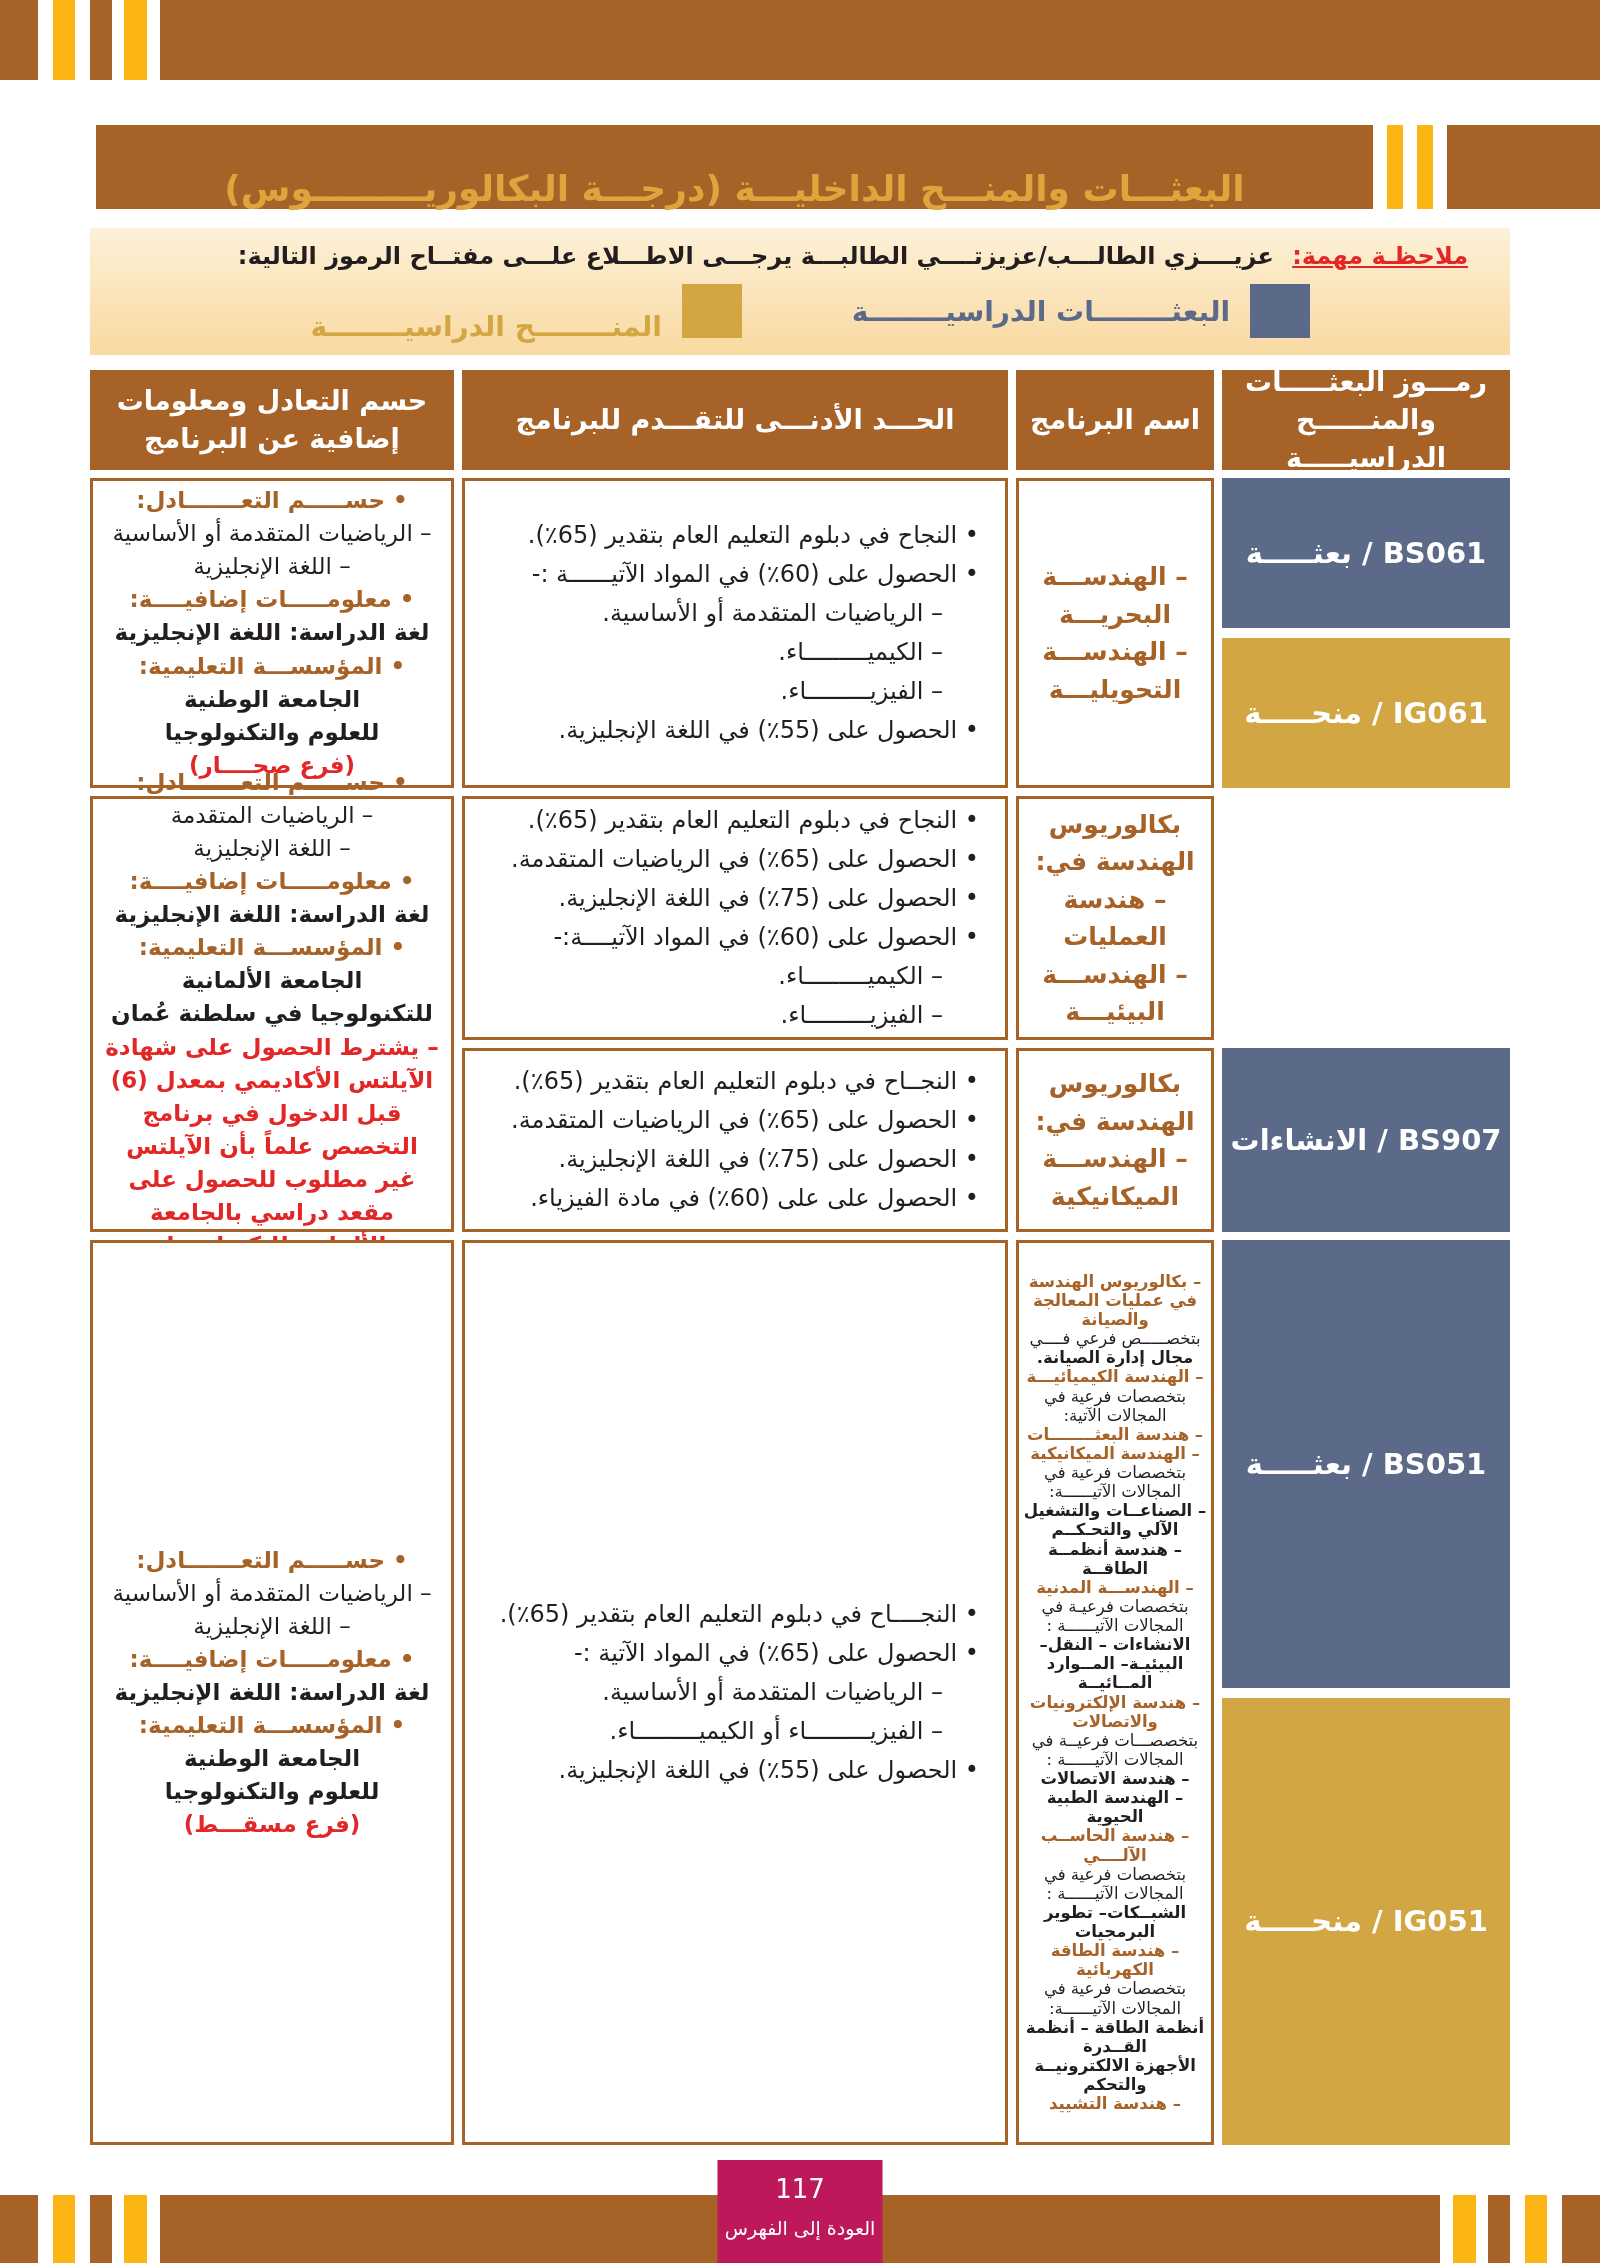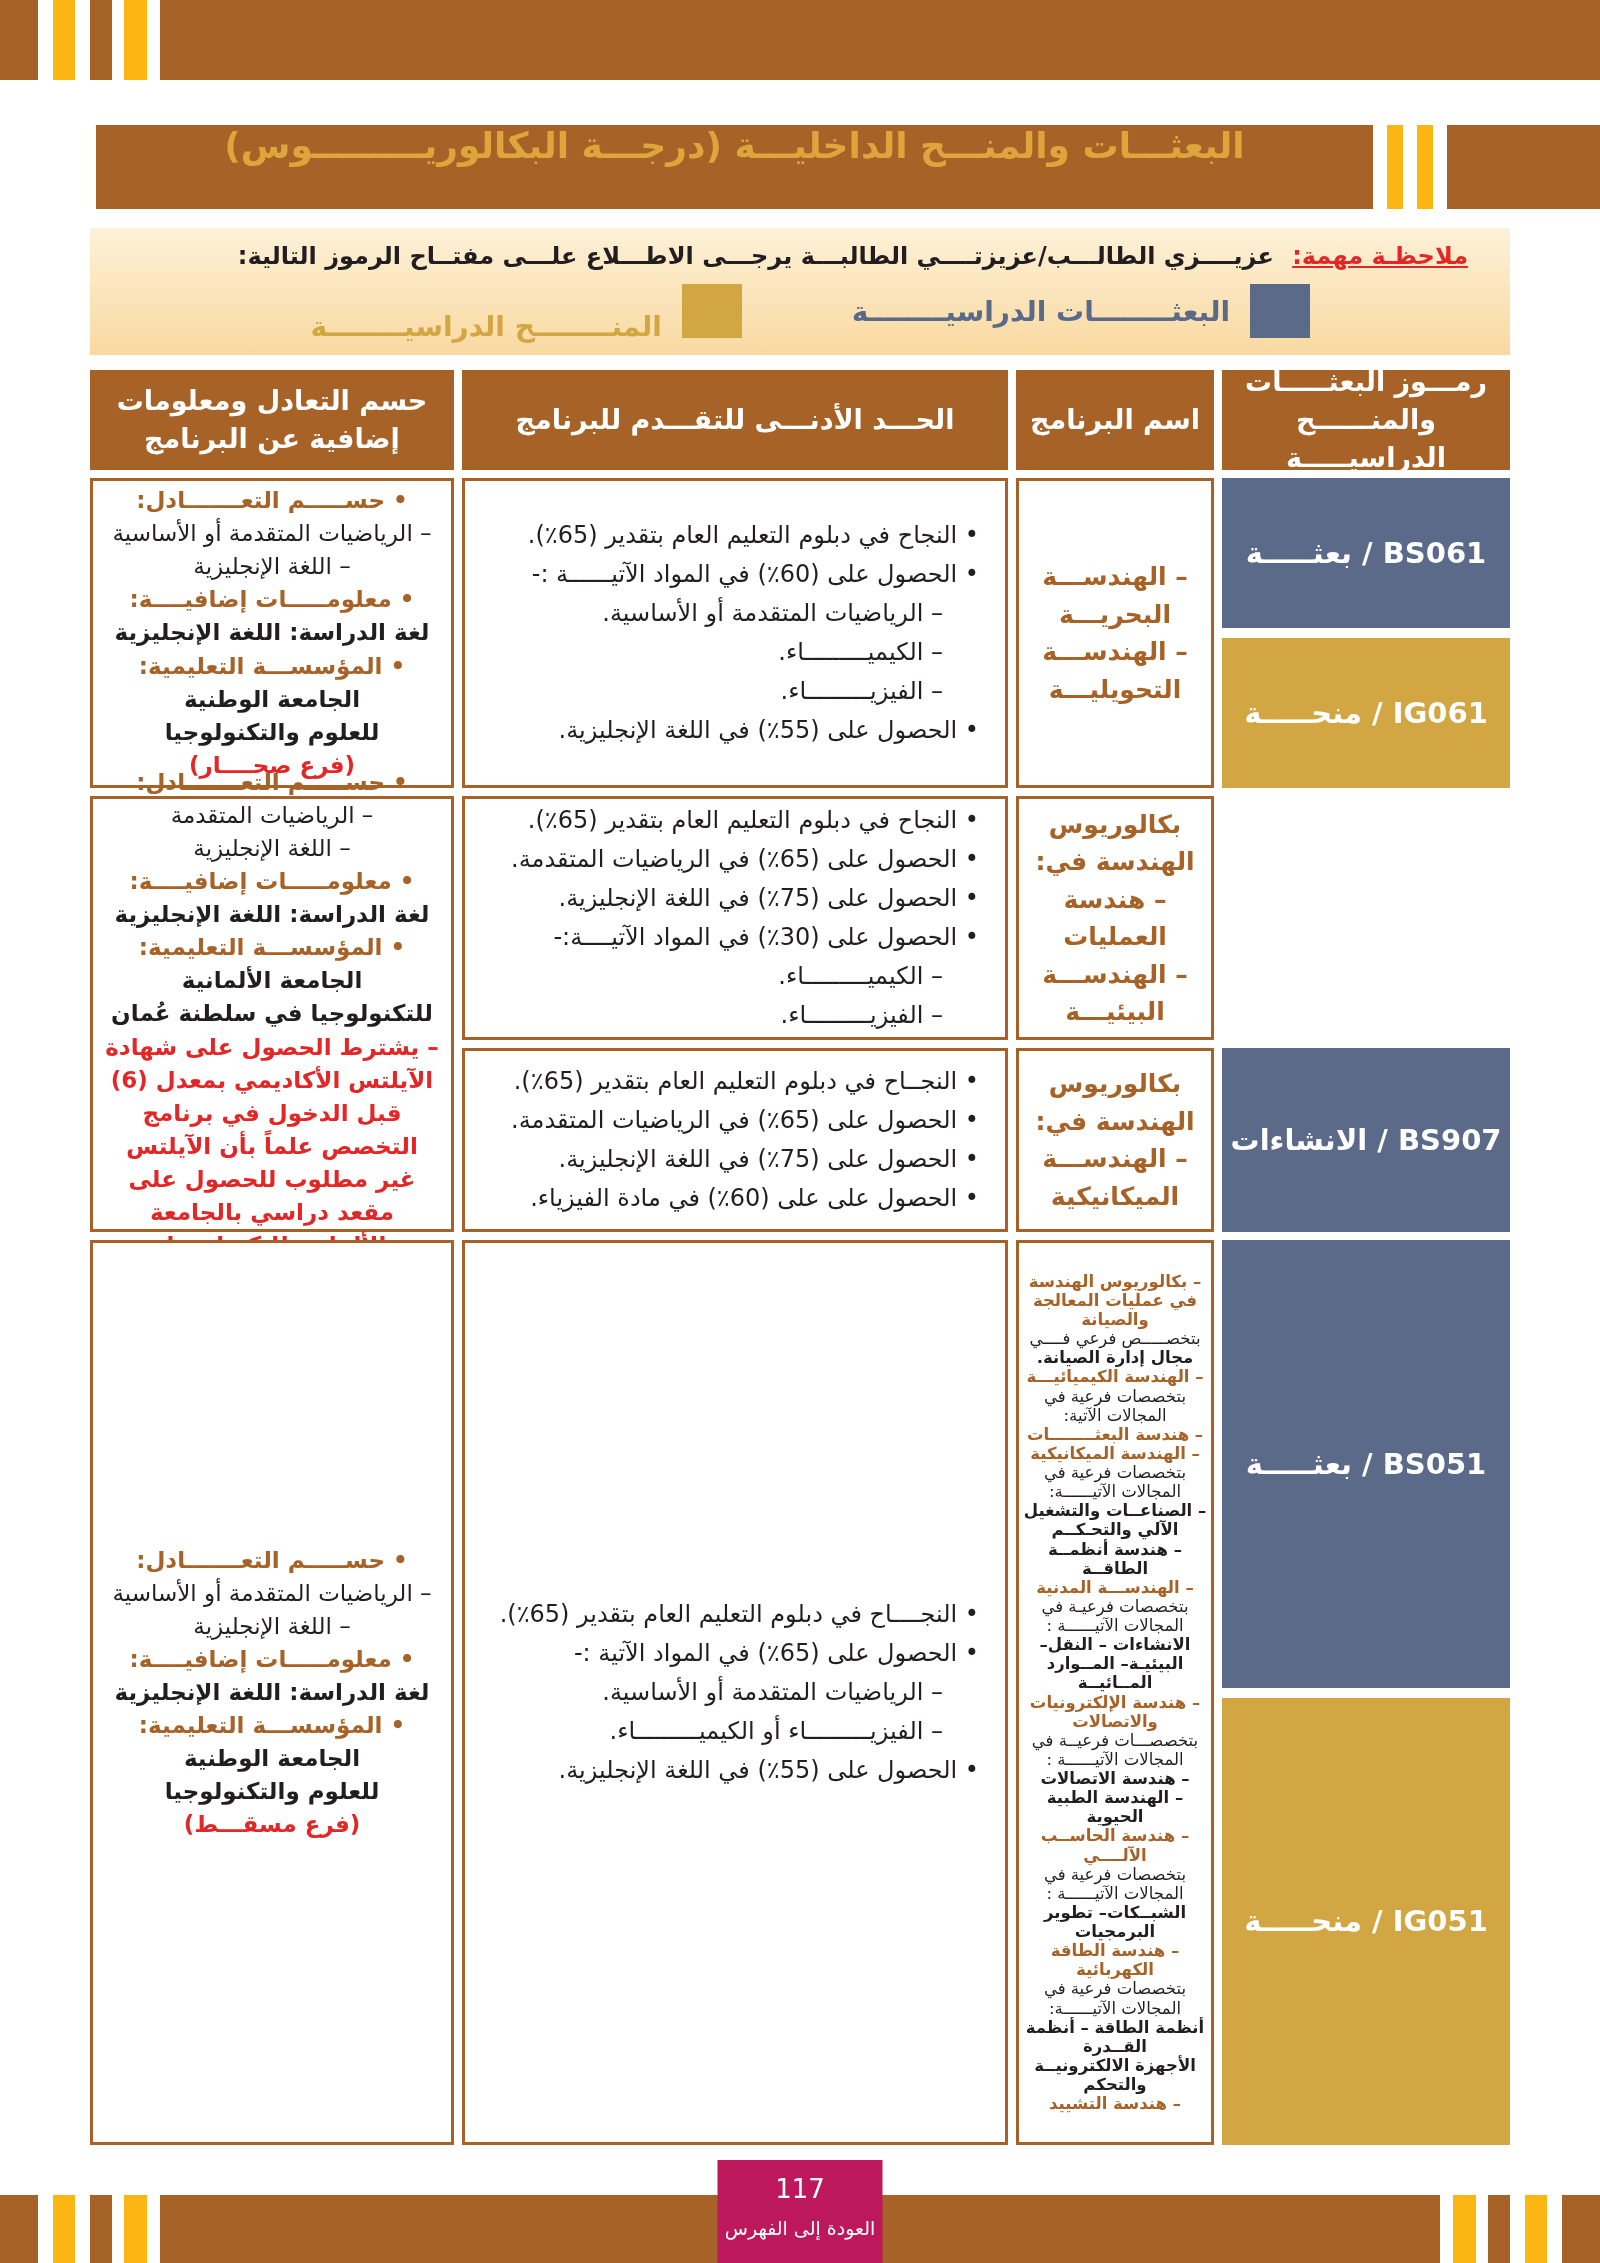--- a/index.html
+++ b/index.html
@@ -12,21 +12,21 @@
   .band-top{top:0;height:80px;}
   .band-bottom{top:2195px;height:68px;}
   .st{height:100%;}
   .st-brown{background:#A76227;}
   .st-gold{background:#FCB614;}
   .st-white{background:transparent;}
   .w38{width:38px}.w15{width:15px}.w22{width:22px}.w12{width:12px}.w23{width:23px}.w13{width:13px}
   .st-fill{flex:1;}
   
   .title-row{position:absolute;top:125px;left:96px;right:0;height:84px;display:flex;direction:ltr;}
-  .title-bar{flex:1;background:#A76227;display:flex;align-items:flex-start;justify-content:center;}
+  .title-bar{flex:1;background:#A76227;display:flex;align-items:flex-end;justify-content:center;}
   .title-text{color:#DFA43C;font-size:36px;font-weight:bold;letter-spacing:.5px;direction:rtl;}
   .tgap14{width:14px}.tgold16{width:16px;background:#FCB614}.tend{width:153px;background:#A76227}
   
   .notice{position:absolute;top:228px;left:90px;width:1420px;height:127px;
     background:linear-gradient(180deg,#FDF1D8 0%,#F9D9A1 100%);padding-top:10px;box-sizing:border-box;}
   .notice-line1{padding:2px 42px 0 0;font-size:24px;font-weight:bold;color:#221E1F;line-height:1.4;}
   .note-label{color:#E32726;text-decoration:underline;margin-left:10px;}
   .legend{display:flex;align-items:center;direction:rtl;padding-right:200px;margin-top:6px;}
   .sq{width:60px;height:54px;display:inline-block;flex:none;}
   .sq-blue{background:#5C6A89;}
@@ -144,21 +144,21 @@
 
     <div class="cell prog col-prog row-2">
         <div class="ln c-brown">بكالوريوس الهندسة في:</div>
         <div class="ln c-brown">– هندسة العمليات</div>
         <div class="ln c-brown">– الهندســـة البيئيـــة</div>
       </div>
     <div class="cell req col-req row-2">
         <div class="ln c-req">• النجاح في دبلوم التعليم العام بتقدير (65٪).</div>
         <div class="ln c-req">• الحصول على (65٪) في الرياضيات المتقدمة.</div>
         <div class="ln c-req">• الحصول على (75٪) في اللغة الإنجليزية.</div>
-        <div class="ln c-req">• الحصول على (30٪) في المواد الآتيــــة:-</div>
+        <div class="ln c-req">• الحصول على (60٪) في المواد الآتيــــة:-</div>
         <div class="ln c-req c-sub">– الكيميـــــــــاء.</div>
         <div class="ln c-req c-sub">– الفيزيـــــــــاء.</div>
       </div>
 
     <div class="cell info col-info row-23">
         <div class="ln c-brown">• حســـــم التعـــــــادل:</div>
         <div class="ln c-black">– الرياضيات المتقدمة</div>
         <div class="ln c-black">– اللغة الإنجليزية</div>
         <div class="ln c-brown">• معلومـــــات إضافيــــة:</div>
         <div class="ln c-bblack">لغة الدراسة: اللغة الإنجليزية</div>

